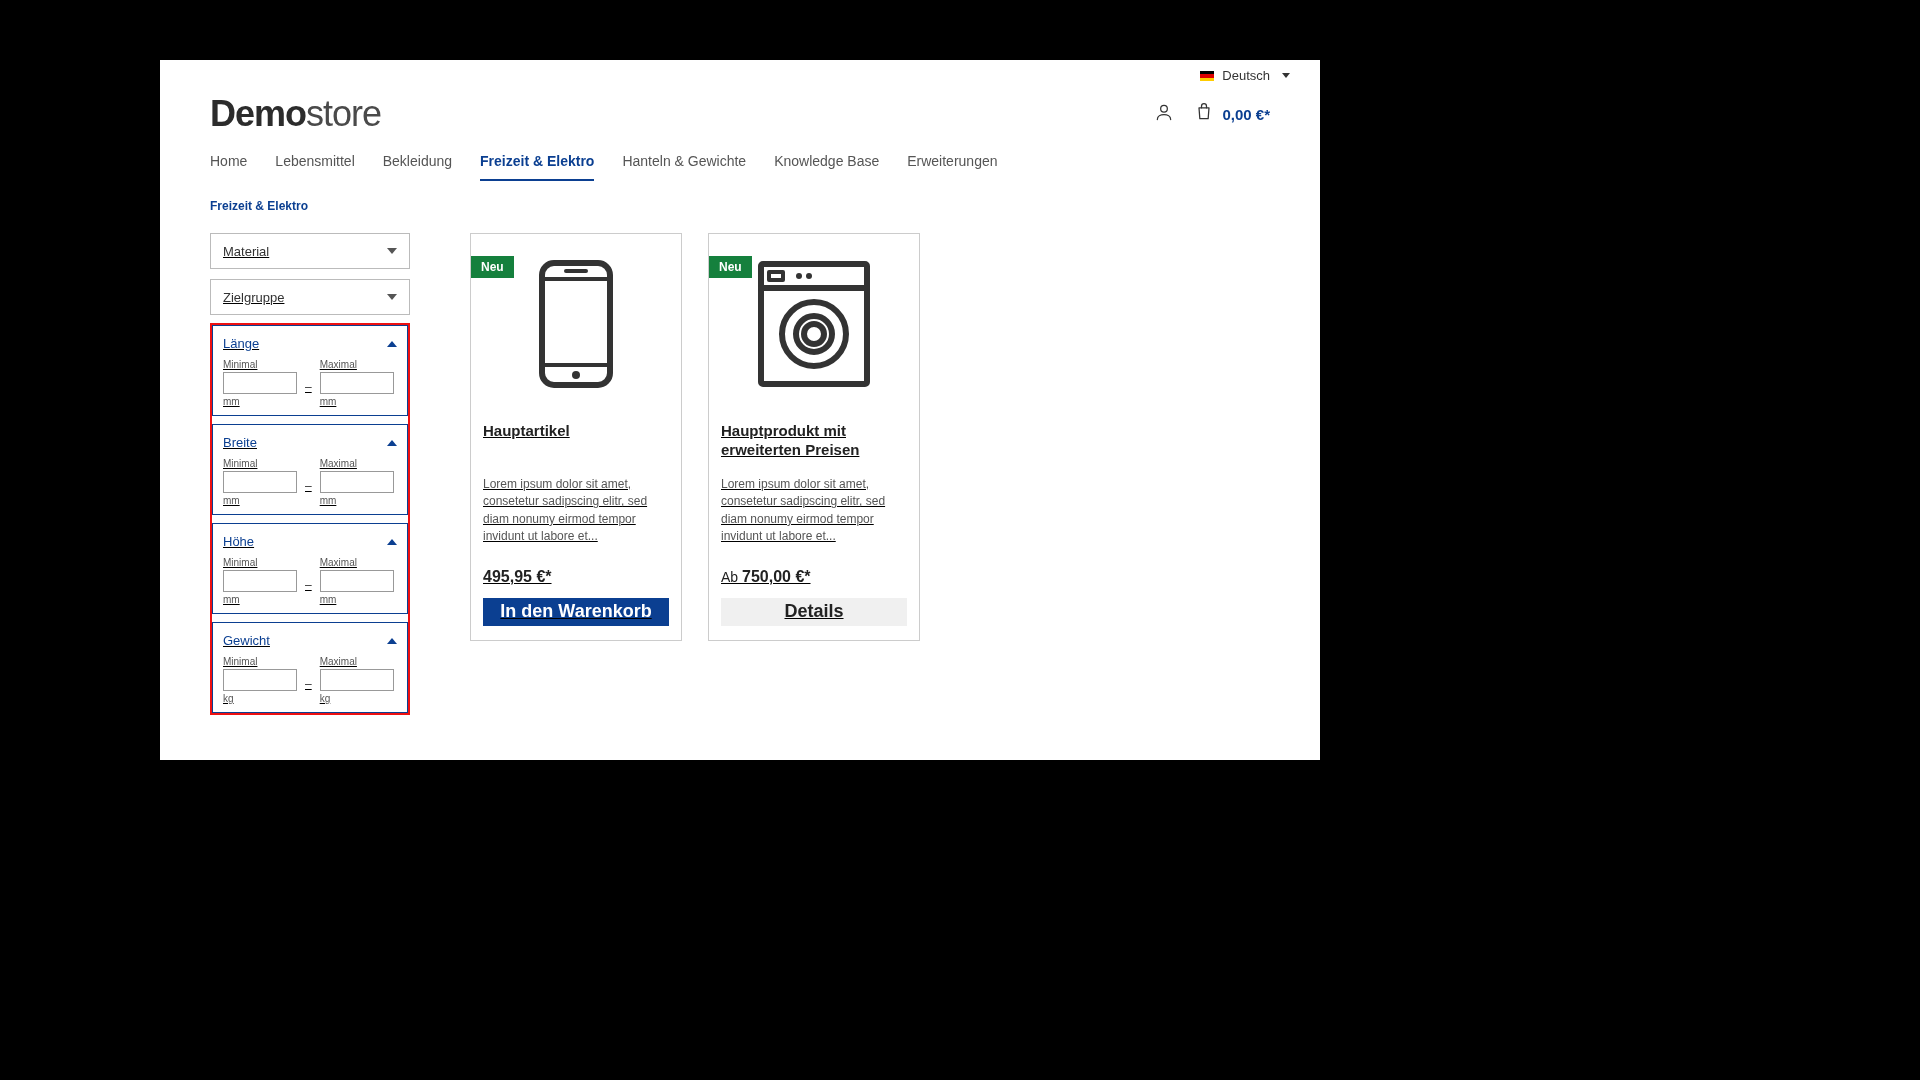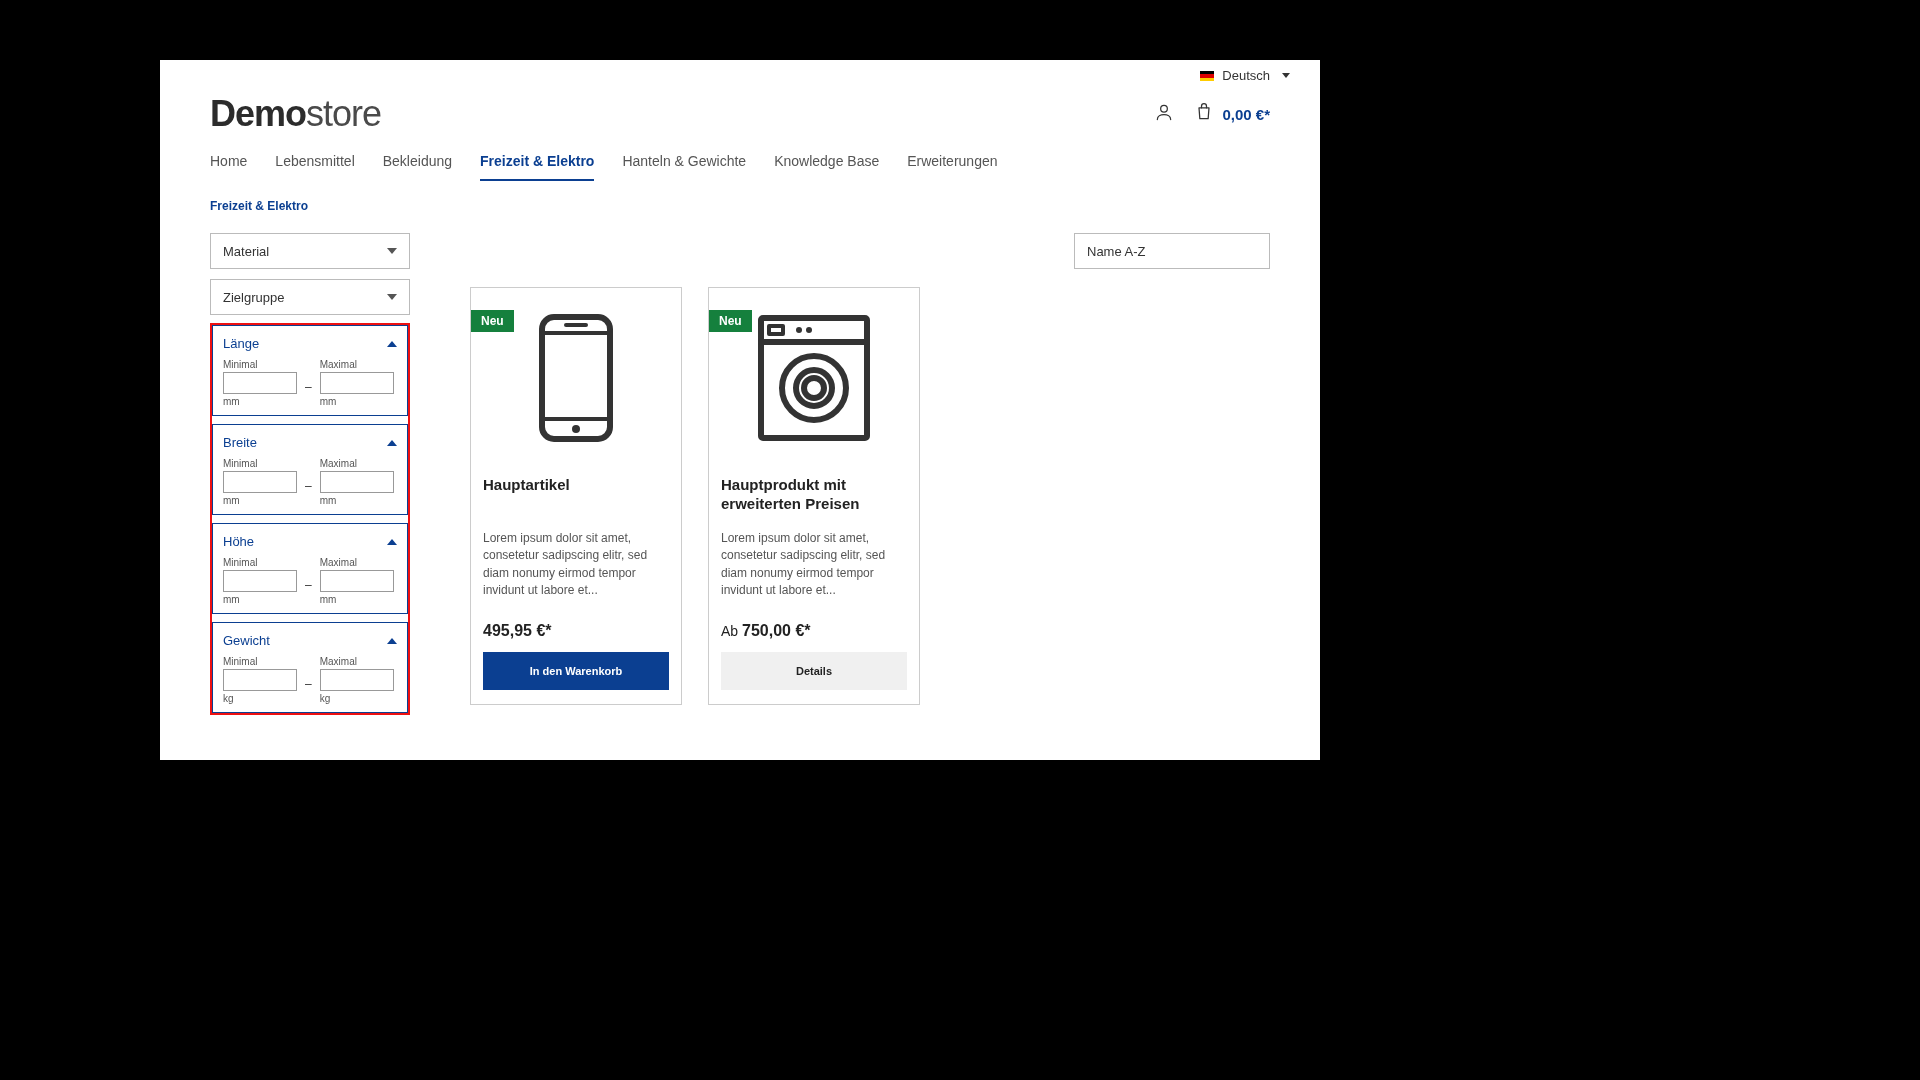--- a/index.html
+++ b/index.html
@@ -17,21 +17,21 @@
   .search input::placeholder { color:#999; }
   .search-icon svg { width:16px; height:16px; stroke:#333; }
   .header-right { margin-left:auto; display:flex; align-items:center; gap:20px; }
   .account-icon svg, .cart-icon svg { width:20px; height:22px; stroke:#333; stroke-width:1.5; fill:none; }
   .cart-group { display:flex; align-items:center; gap:8px; }
   .cart-total { color:#0b3f91; font-weight:600; font-size:15px; }
   .nav { display:flex; gap:28px; padding: 8px 50px 0 50px; border-bottom:0; }
   .nav a { color:#555; text-decoration:none; font-size:14px; padding-bottom:10px; }
   .nav a.active { color:#0b3f91; font-weight:700; border-bottom:2px solid #0b3f91; }
   .breadcrumb { padding: 18px 50px 6px 50px; color:#0b3f91; font-size:12px; font-weight:600; }
-  .content { display:flex; padding: 14px 50px 30px 50px; gap:60px; align-items:flex-start; }
+  .content { display:flex; padding: 14px 50px 30px 50px; gap:60px; align-items:flex-start;text-decoration:underline; }
   .sidebar { width: 200px; display:flex; flex-direction:column; gap:10px; }
   .select-box { border:1px solid #bbb; height:36px; display:flex; align-items:center; justify-content:space-between; padding:0 12px; font-size:13px; color:#333; background:#fff; cursor:pointer; }
   .select-box .chev { width:0;height:0;border-left:5px solid transparent;border-right:5px solid transparent;border-top:6px solid #555; }
   .highlight-box { border:2px solid #e11; display:flex; flex-direction:column; gap:8px; margin-top:-2px; }
   .filter-card { border:1px solid #0b3f91; padding:10px 10px 8px 10px; }
   .filter-head { display:flex; justify-content:space-between; align-items:center; margin-bottom:8px; cursor:pointer; }
   .filter-title { color:#0b3f91; font-size:13px; font-weight:500; }
   .chev-up { width:0;height:0;border-left:5px solid transparent;border-right:5px solid transparent;border-bottom:6px solid #0b3f91; }
   .range-row { display:flex; align-items:center; gap:8px; }
   .range-col { display:flex; flex-direction:column; }
@@ -44,21 +44,21 @@
   .sort-select { border:1px solid #bbb; height:36px; width:196px; display:flex; align-items:center; justify-content:space-between; padding:0 12px; font-size:13px; color:#333; cursor:pointer; }
   .grid { display:flex; gap:26px; }
   .card { width:212px; border:1px solid #ccc; display:flex; flex-direction:column; position:relative; }
   .badge { position:absolute; top:22px; left:0; background:#15803d; color:#fff; font-size:12px; font-weight:600; padding:4px 10px; }
   .card-img { height:180px; display:flex; align-items:center; justify-content:center; }
   .card-body { padding: 8px 12px 14px 12px; display:flex; flex-direction:column; flex:1; }
   .card-title { font-size:15px; font-weight:700; color:#222; min-height:40px; line-height:1.25; margin-bottom:14px; }
   .card-desc { font-size:12px; color:#555; line-height:1.45; min-height:56px; }
   .price-row { margin-top:22px; font-size:14px; color:#222; }
   .price-row .p { font-weight:700; font-size:16px; }
-  .card-btn { margin-top:12px; height:38px; display:flex; align-items:center; justify-content:center; font-size:11px; font-weight:600; cursor:pointer; }
+  .card-btn { margin-top:12px; height:28px; display:flex; align-items:center; justify-content:center; font-size:18px; font-weight:600; cursor:pointer; }
   .btn-primary { background:#0b3f91; color:#fff; }
   .btn-secondary { background:#f0f0f0; color:#222; }
   svg { stroke-linecap:round; stroke-linejoin:round; }
 </style>
 </head>
 <body>
 
 <div class="viewport">
 
   <div class="topbar">
@@ -191,26 +191,20 @@
               <span class="range-lbl">Maximal</span>
               <input style="">
               <span class="range-unit">kg</span>
             </div>
           </div>
         </div>
       </div>
     </div>
 
     <div class="main">
-      <div class="sortbar">
-        <div class="sort-select">
-          <span>Name A-Z</span>
-          <span class="chev"></span>
-        </div>
-      </div>
       <div class="grid">
 
         <div class="card">
           <div class="badge">Neu</div>
           <div class="card-img">
             <svg width="80" height="130" viewBox="0 0 80 130" fill="none" stroke="#333" stroke-width="6">
               <rect x="6" y="4" width="68" height="122" rx="12"></rect>
               <rect x="6" y="20" width="68" height="86" stroke-width="4"></rect>
               <line x1="30" y1="12" x2="50" y2="12" stroke-width="4"></line>
               <circle cx="40" cy="116" r="4" fill="#333" stroke="none"></circle>

